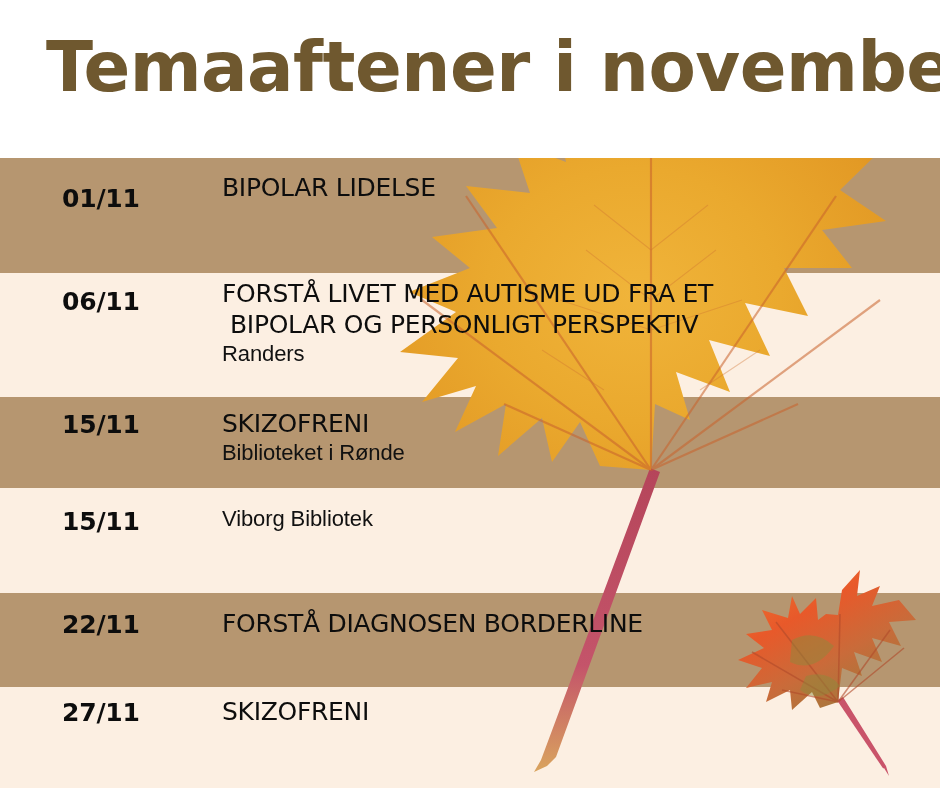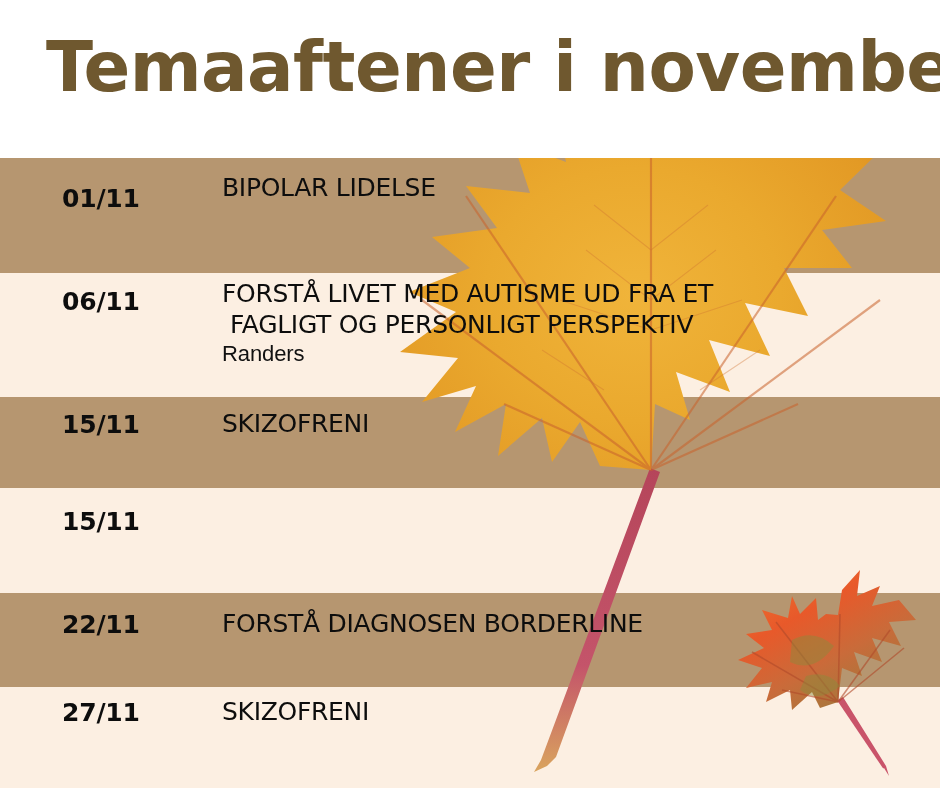--- a/index.html
+++ b/index.html
@@ -250,35 +250,37 @@
       <div class="row-date">01/11</div>
       <div class="row-body">
         <div class="row-title">BIPOLAR LIDELSE</div>
       </div>
     </div>
 
     <div class="row" id="row-1">
       <div class="row-date">06/11</div>
       <div class="row-body">
         <div class="row-title">FORSTÅ LIVET MED AUTISME UD FRA ET</div>
-        <div class="row-title line2">FAGLIGT OG PERSONLIGT PERSPEKTIV</div>
+        <div class="row-title line2">BIPOLAR OG PERSONLIGT PERSPEKTIV</div>
         <div class="row-venue">Randers</div>
       </div>
     </div>
 
     <div class="row" id="row-2">
       <div class="row-date">15/11</div>
       <div class="row-body">
         <div class="row-title">SKIZOFRENI</div>
+        <div class="row-venue">Biblioteket i Rønde</div>
       </div>
     </div>
 
     <div class="row" id="row-3">
       <div class="row-date">15/11</div>
       <div class="row-body">
+        <div class="row-venue">Viborg Bibliotek</div>
       </div>
     </div>
 
     <div class="row" id="row-4">
       <div class="row-date">22/11</div>
       <div class="row-body">
         <div class="row-title">FORSTÅ DIAGNOSEN BORDERLINE</div>
       </div>
     </div>
 

